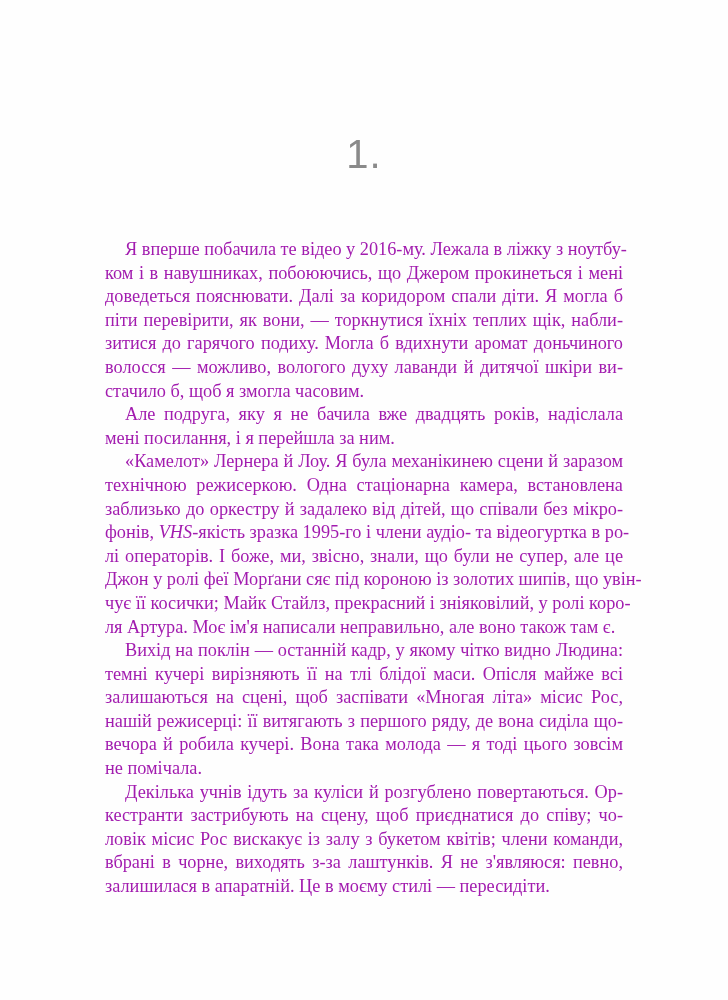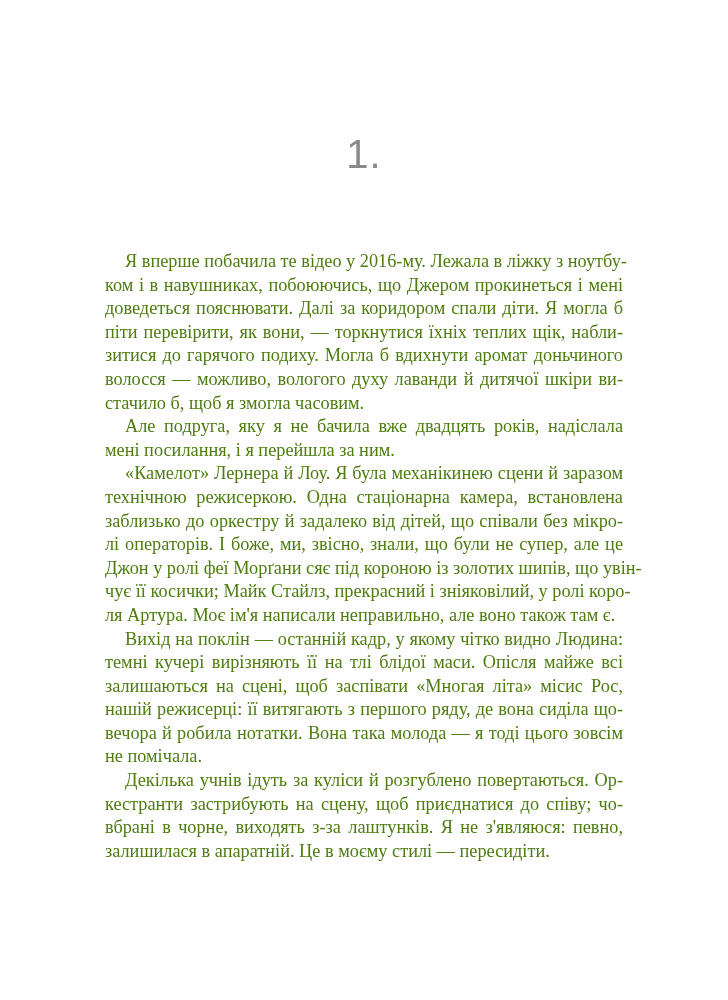--- a/index.html
+++ b/index.html
@@ -21,23 +21,23 @@
     text-align: center;
     font-family: "Liberation Sans", "DejaVu Sans", sans-serif;
     font-size: 40px;
     font-weight: 300;
     color: #8a8a8a;
     letter-spacing: 1px;
   }
   .body-text {
     position: absolute;
     left: 105px;
-    top: 250px;
+    top: 238px;
     width: 518px;
-    color: #4d7c0f;
+    color: #a21caf;
   }
   .line {
     font-family: "Liberation Serif", "DejaVu Serif", serif;
     font-size: 18.3px;
     line-height: 23.6px;
     height: 23.6px;
     white-space: nowrap;
     text-align: justify;
     text-align-last: justify;
   }
@@ -56,28 +56,30 @@
       <div class="line">доведеться пояснювати. Далі за коридором спали діти. Я могла б</div>
       <div class="line">піти перевірити, як вони, — торкнутися їхніх теплих щік, набли-</div>
       <div class="line">зитися до гарячого подиху. Могла б вдихнути аромат доньчиного</div>
       <div class="line">волосся — можливо, вологого духу лаванди й дитячої шкіри ви-</div>
       <div class="line last">стачило б, щоб я змогла часовим.</div>
       <div class="line indent">Але подруга, яку я не бачила вже двадцять років, надіслала</div>
       <div class="line last">мені посилання, і я перейшла за ним.</div>
       <div class="line indent">«Камелот» Лернера й Лоу. Я була механікинею сцени й заразом</div>
       <div class="line">технічною режисеркою. Одна стаціонарна камера, встановлена</div>
       <div class="line">заблизько до оркестру й задалеко від дітей, що співали без мікро-</div>
+      <div class="line">фонів, <em>VHS</em>-якість зразка 1995-го і члени аудіо- та відеогуртка в ро-</div>
       <div class="line">лі операторів. І боже, ми, звісно, знали, що були не супер, але це</div>
       <div class="line">Джон у ролі феї Морґани сяє під короною із золотих шипів, що увін-</div>
       <div class="line">чує її косички; Майк Стайлз, прекрасний і зніяковілий, у ролі коро-</div>
       <div class="line last">ля Артура. Моє ім'я написали неправильно, але воно також там є.</div>
       <div class="line indent">Вихід на поклін — останній кадр, у якому чітко видно Людина:</div>
       <div class="line">темні кучері вирізняють її на тлі блідої маси. Опісля майже всі</div>
       <div class="line">залишаються на сцені, щоб заспівати «Многая літа» місис Рос,</div>
       <div class="line">нашій режисерці: її витягають з першого ряду, де вона сиділа що-</div>
-      <div class="line">вечора й робила нотатки. Вона така молода — я тоді цього зовсім</div>
+      <div class="line">вечора й робила кучері. Вона така молода — я тоді цього зовсім</div>
       <div class="line last">не помічала.</div>
       <div class="line indent">Декілька учнів ідуть за куліси й розгублено повертаються. Ор-</div>
       <div class="line">кестранти застрибують на сцену, щоб приєднатися до співу; чо-</div>
+      <div class="line">ловік місис Рос вискакує із залу з букетом квітів; члени команди,</div>
       <div class="line">вбрані в чорне, виходять з-за лаштунків. Я не з'являюся: певно,</div>
       <div class="line last">залишилася в апаратній. Це в моєму стилі — пересидіти.</div>
     </div>
 </div>
 
 </body></html>

